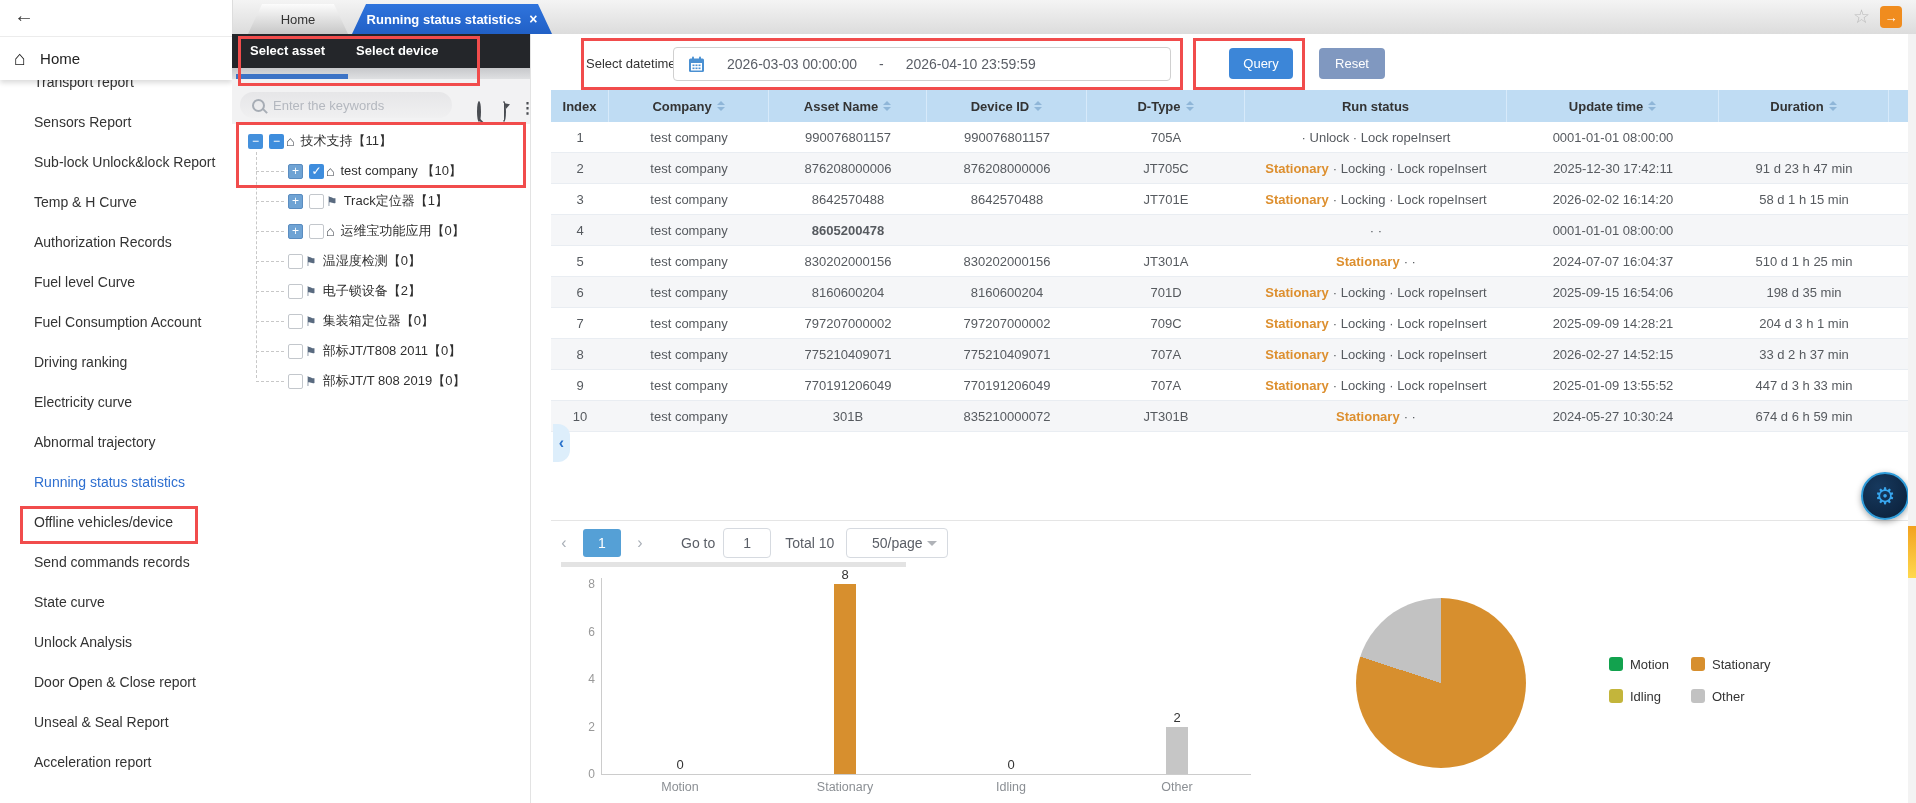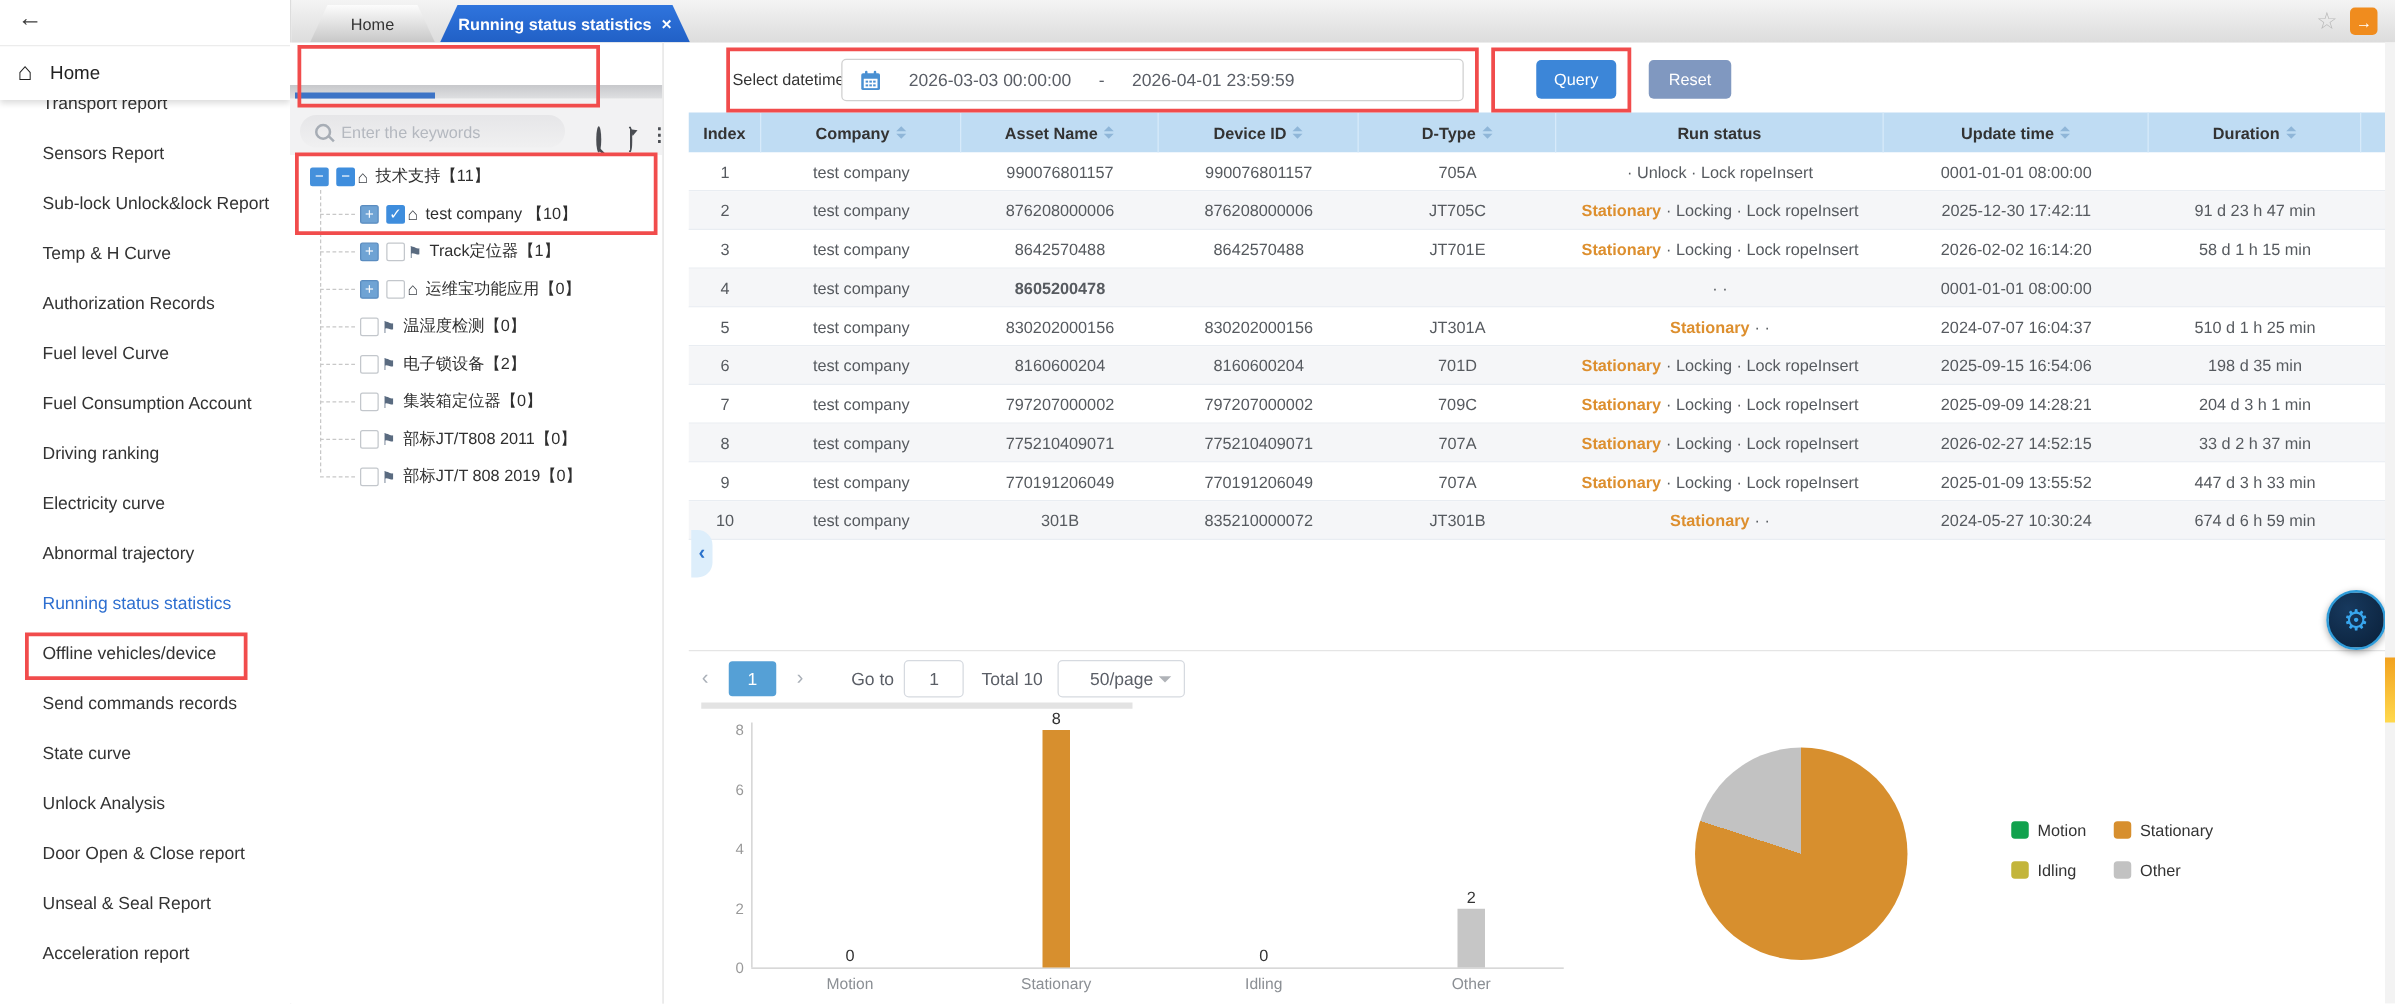--- a/index.html
+++ b/index.html
@@ -153,20 +153,24 @@
         <div class="nav-item">State curve</div>
         <div class="nav-item">Unlock Analysis</div>
         <div class="nav-item">Door Open &amp; Close report</div>
         <div class="nav-item">Unseal &amp; Seal Report</div>
         <div class="nav-item">Acceleration report</div>
       </div>
     <div class="redbox" style="left:20px;top:506px;width:172px;height:32px;"></div>
   </div>
 
   <div id="panel" class="abs">
+    <div id="panel-tabs">
+      <span class="ptab" style="left:18px;">Select asset</span>
+      <span class="ptab" style="left:124px;">Select device</span>
+    </div>
     <div id="ptab-track"></div>
     <div id="ptab-underline"></div>
     <div id="search-row">
       <div id="search-box">
         <span class="mag"></span>
         <span id="search-ph">Enter the keywords</span>
       </div>
       <span class="tool mag2" style="left:245px;"></span>
       <span class="tool refresh" style="left:266px;"></span>
       <span class="tool kebab" style="left:288px;top:20px;">⋮</span>
@@ -251,21 +255,21 @@
             <rect x="4.5" y="8.5" width="2" height="1.6"></rect>
             <rect x="7.5" y="8.5" width="2" height="1.6"></rect>
             <rect x="10.5" y="8.5" width="2" height="1.6"></rect>
             <rect x="4.5" y="11.5" width="2" height="1.6"></rect>
             <rect x="7.5" y="11.5" width="2" height="1.6"></rect>
             <rect x="10.5" y="11.5" width="2" height="1.6"></rect>
           </g>
       </svg>
       <span class="dt-txt" id="dt-start">2026-03-03 00:00:00</span>
       <span class="dt-txt" id="dt-sep">-</span>
-      <span class="dt-txt">2026-04-01 23:59:59</span>
+      <span class="dt-txt">2026-04-10 23:59:59</span>
     </div>
     <div class="btn" id="btn-query">Query</div>
     <div class="btn" id="btn-reset">Reset</div>
     <div class="redbox" style="left:50px;top:4px;width:596px;height:46px;"></div>
     <div class="redbox" style="left:662px;top:4px;width:106px;height:46px;"></div>
 
     <div id="table">
         <div class="hrow">
           <div class="hcell" style="width: 58px;">
             <span>Index</span>

